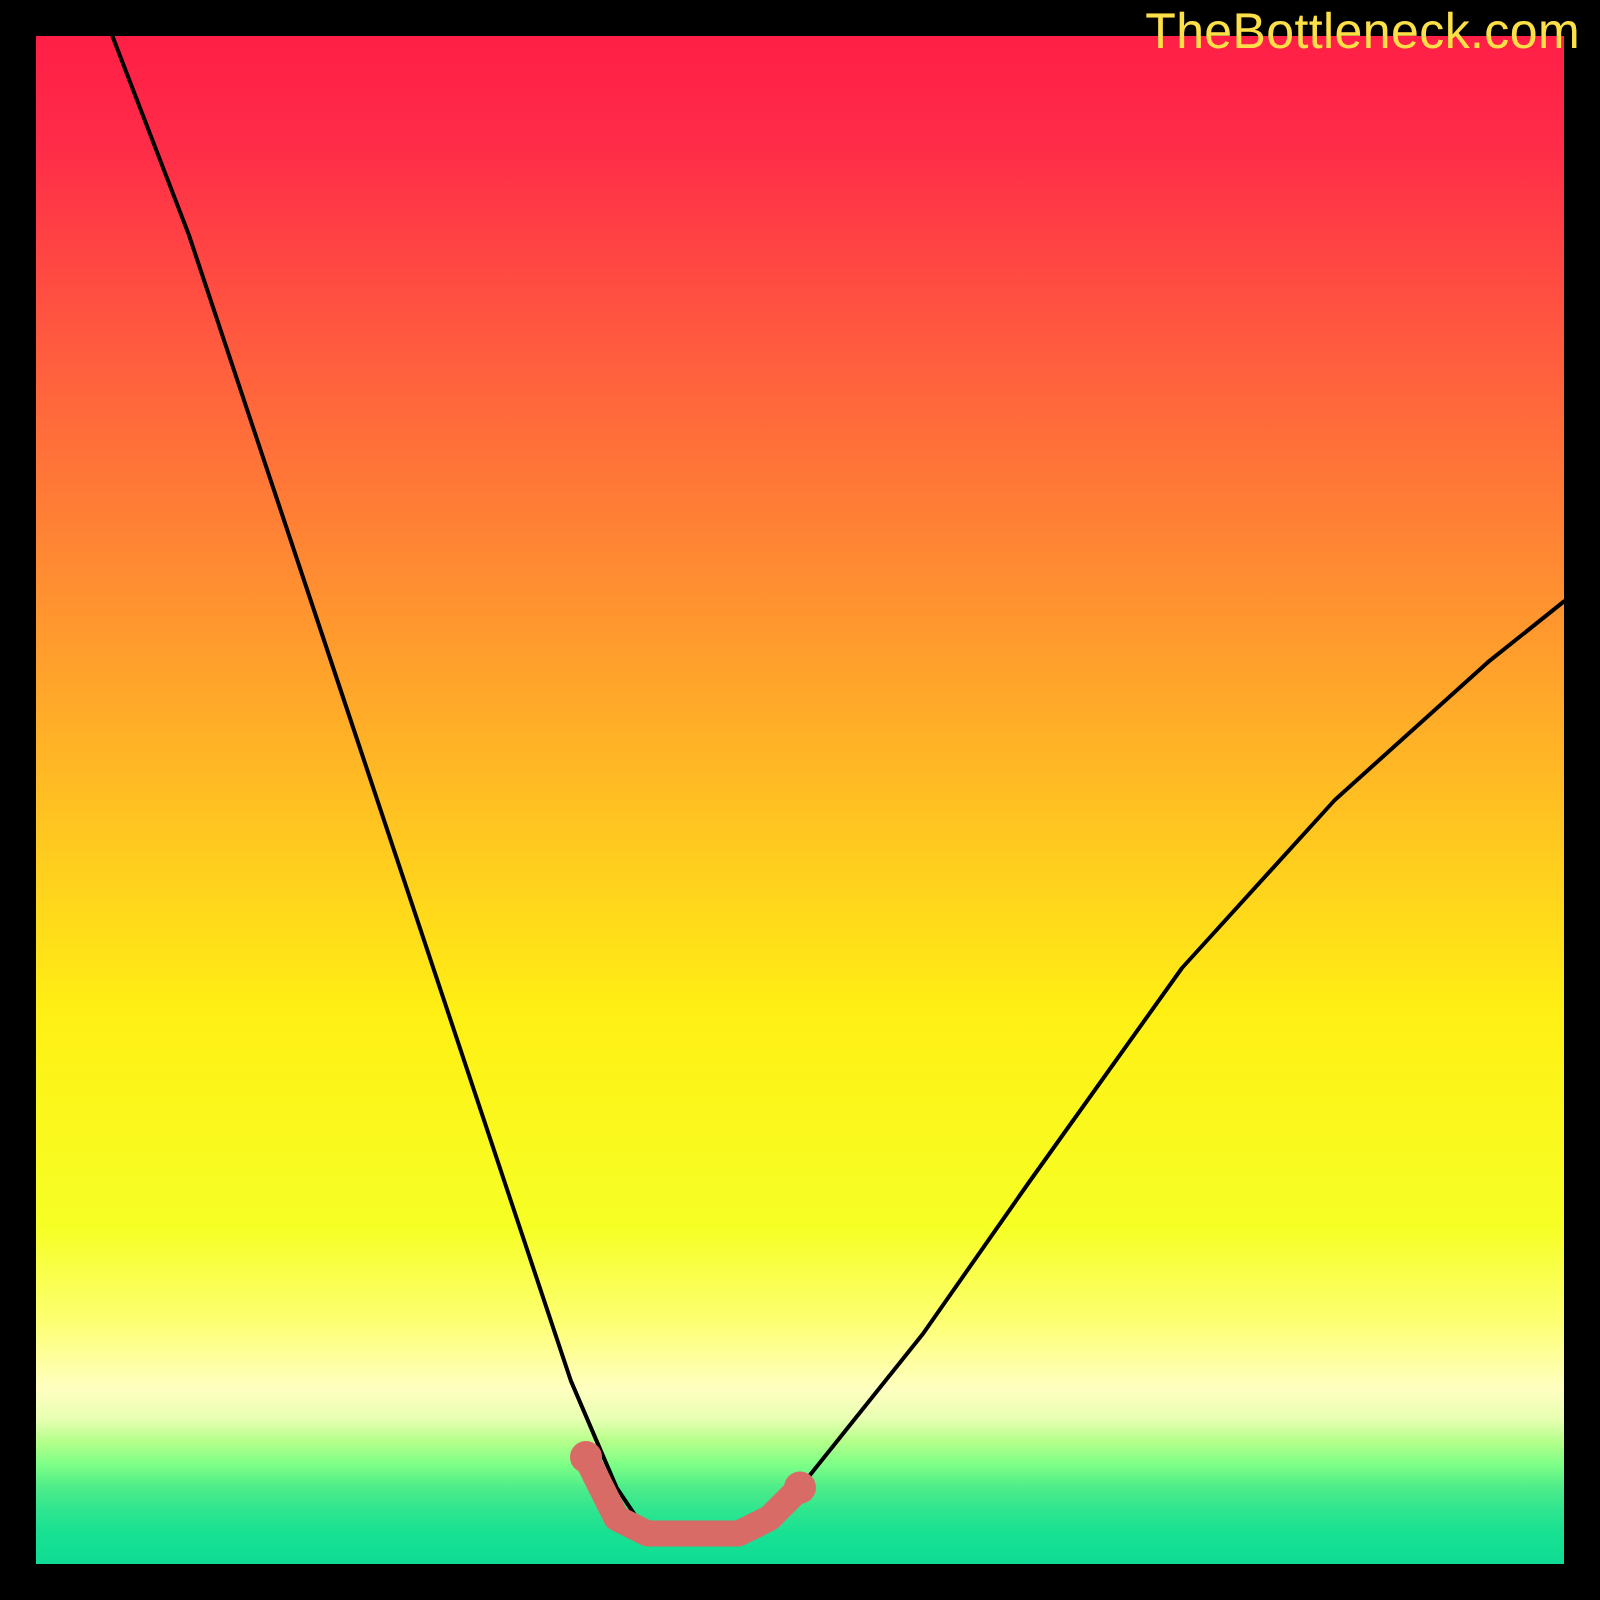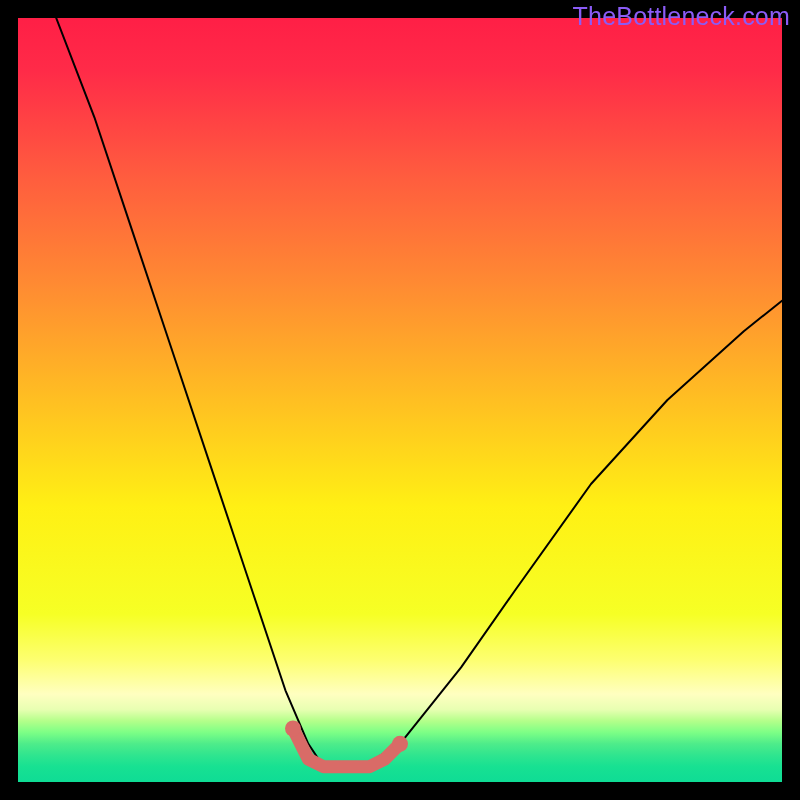--- a/index.html
+++ b/index.html
@@ -24,21 +24,21 @@
     left: 18px;
     top: 18px;
     width: 764px;
     height: 764px;
     overflow: hidden;
   }
   .watermark {
     position: absolute;
     top: 2px;
     right: 10px;
-    color: #8b5cf6;
+    color: #fde047;
     font-size: 25px;
     font-weight: 400;
     letter-spacing: 0.2px;
     user-select: none;
   }
   svg { display: block; }
 </style>
 </head>
 <body>
 

